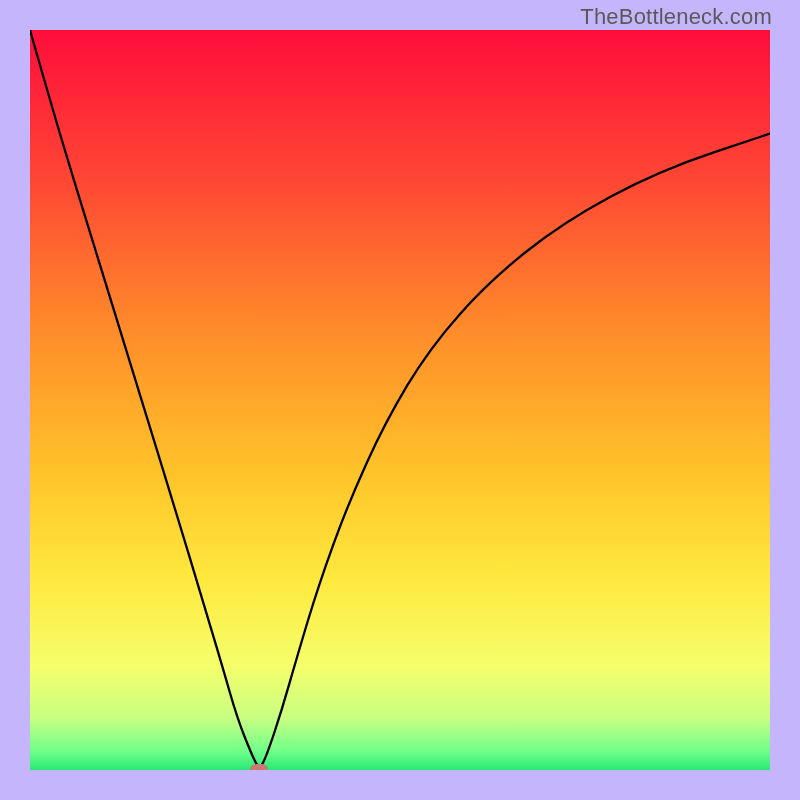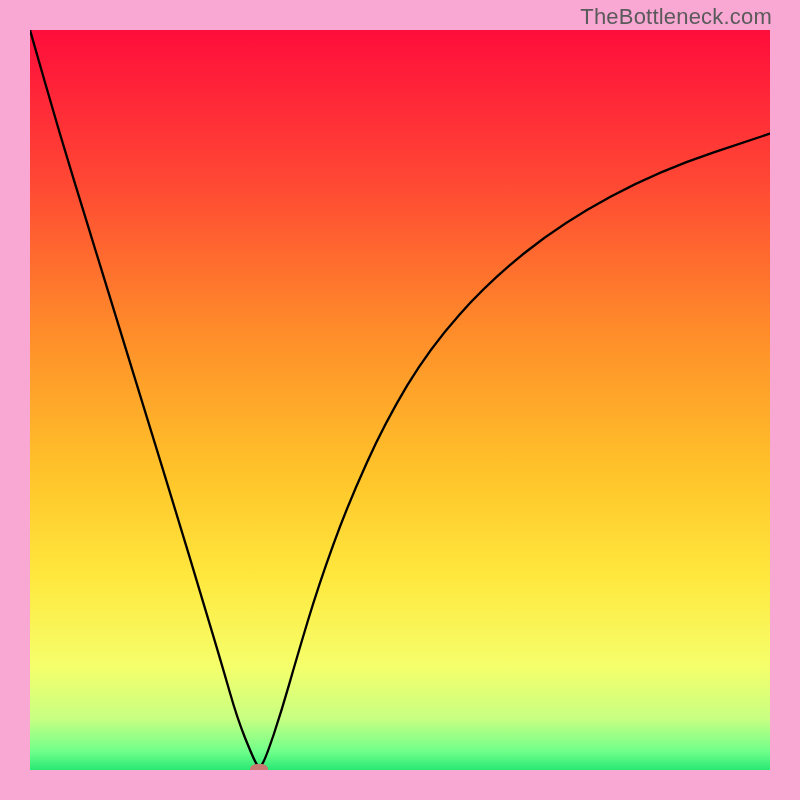--- a/index.html
+++ b/index.html
@@ -10,21 +10,21 @@
     background: #000;
     position: relative;
     font-family: Arial, Helvetica, sans-serif;
   }
   .frame {
     position: absolute;
     left: 0;
     top: 0;
     width: 800px;
     height: 800px;
-    background: #f9a8d4;
+    background: #c4b5fd;
     text-align: right;
   }
   .plot-area {
     position: absolute;
     left: 30px;
     top: 30px;
     width: 740px;
     height: 740px;
     overflow: hidden;
   }

